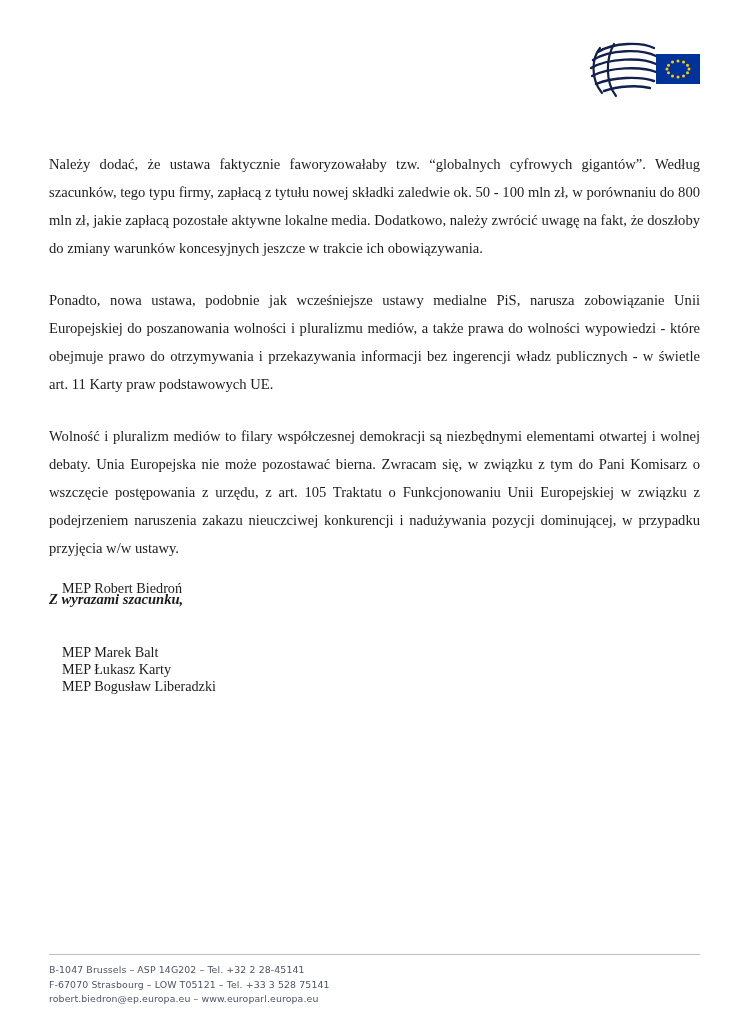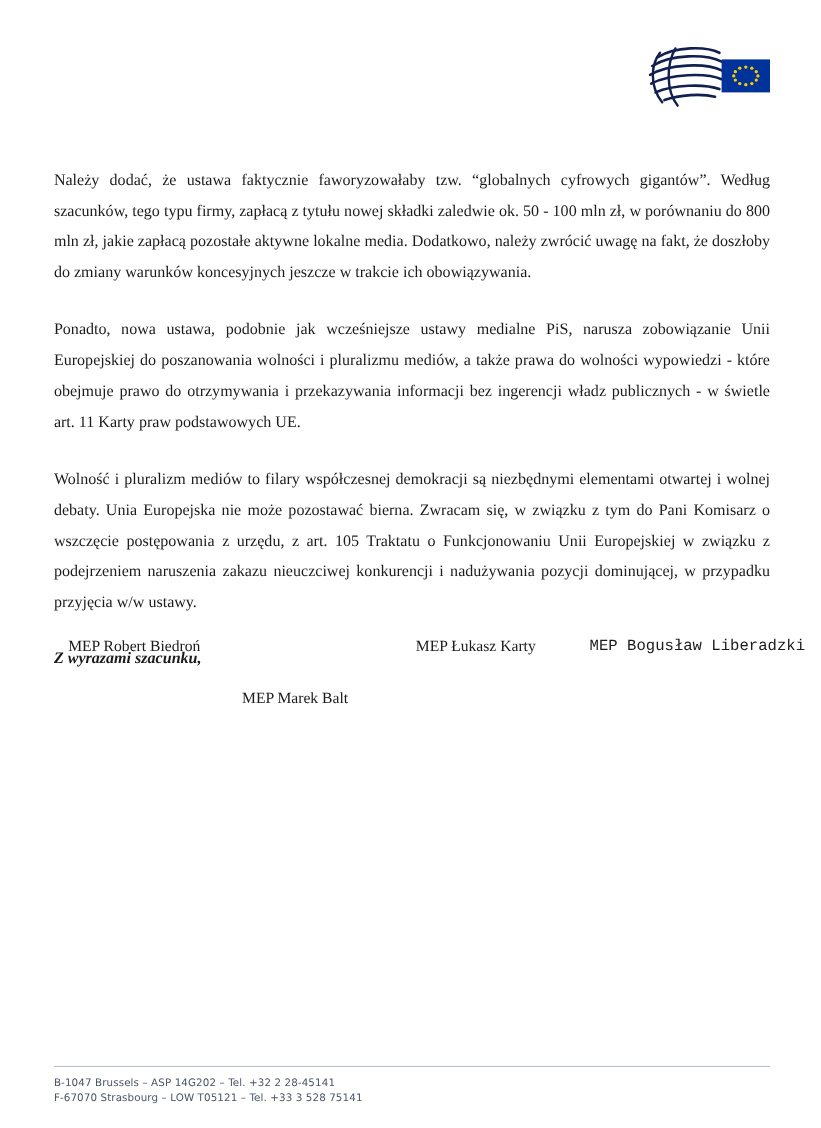--- a/index.html
+++ b/index.html
@@ -62,31 +62,32 @@
     font-weight: bold;
   }
 
   
   .signatures {
     position: absolute;
     left: 62px;
     top: 580px;
     width: 640px;
     display: flex;
+    flex-direction: column;
     align-items: flex-start;
   }
   .sig {
     font-size: 14.2px;
     color: #1b1b1b;
     white-space: nowrap;
   }
   .sig-0 { width: 158px; }
   .sig-1 { width: 158px; margin-top: 47px; }
   .sig-2 { width: 158px; }
-  .sig-3 { width: 166px; font-family: Liberation Mono, monospace; }
+  .sig-3 { width: 166px; }
 
   
   .footer {
     position: absolute;
     left: 49px;
     bottom: 18px;
     width: 651px;
   }
   .footer-rule {
     border: none;
@@ -150,15 +151,16 @@
     <div class="sig sig-0">MEP Robert Biedroń</div>
     <div class="sig sig-1">MEP Marek Balt</div>
     <div class="sig sig-2">MEP Łukasz Karty</div>
     <div class="sig sig-3">MEP Bogusław Liberadzki</div>
   </div>
 
   <div class="footer">
     <hr class="footer-rule">
     <div class="footer-line">B-1047 Brussels – ASP 14G202 – Tel. +32 2 28-45141</div>
     <div class="footer-line">F-67070 Strasbourg – LOW T05121 – Tel. +33 3 528 75141</div>
+    <div class="footer-line">robert.biedron@ep.europa.eu – www.europarl.europa.eu</div>
   </div>
 
 </div>
 
 </body></html>

